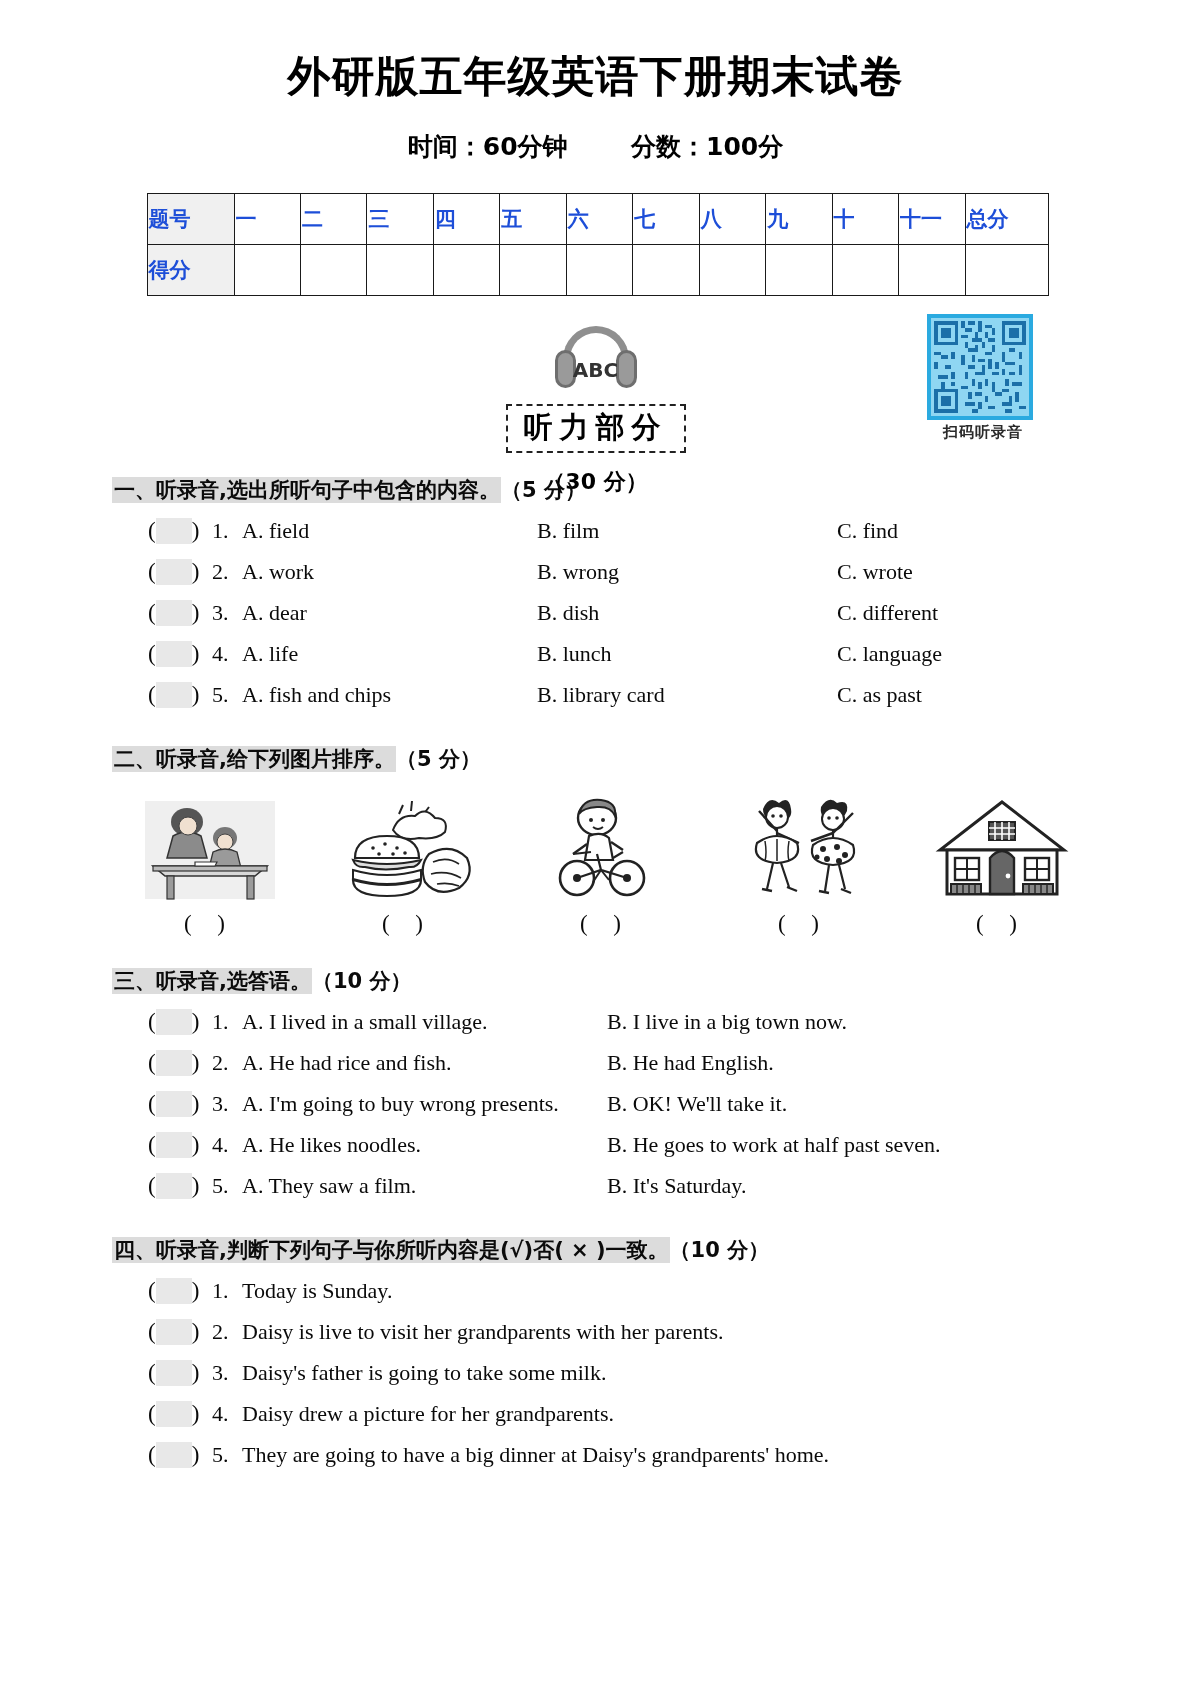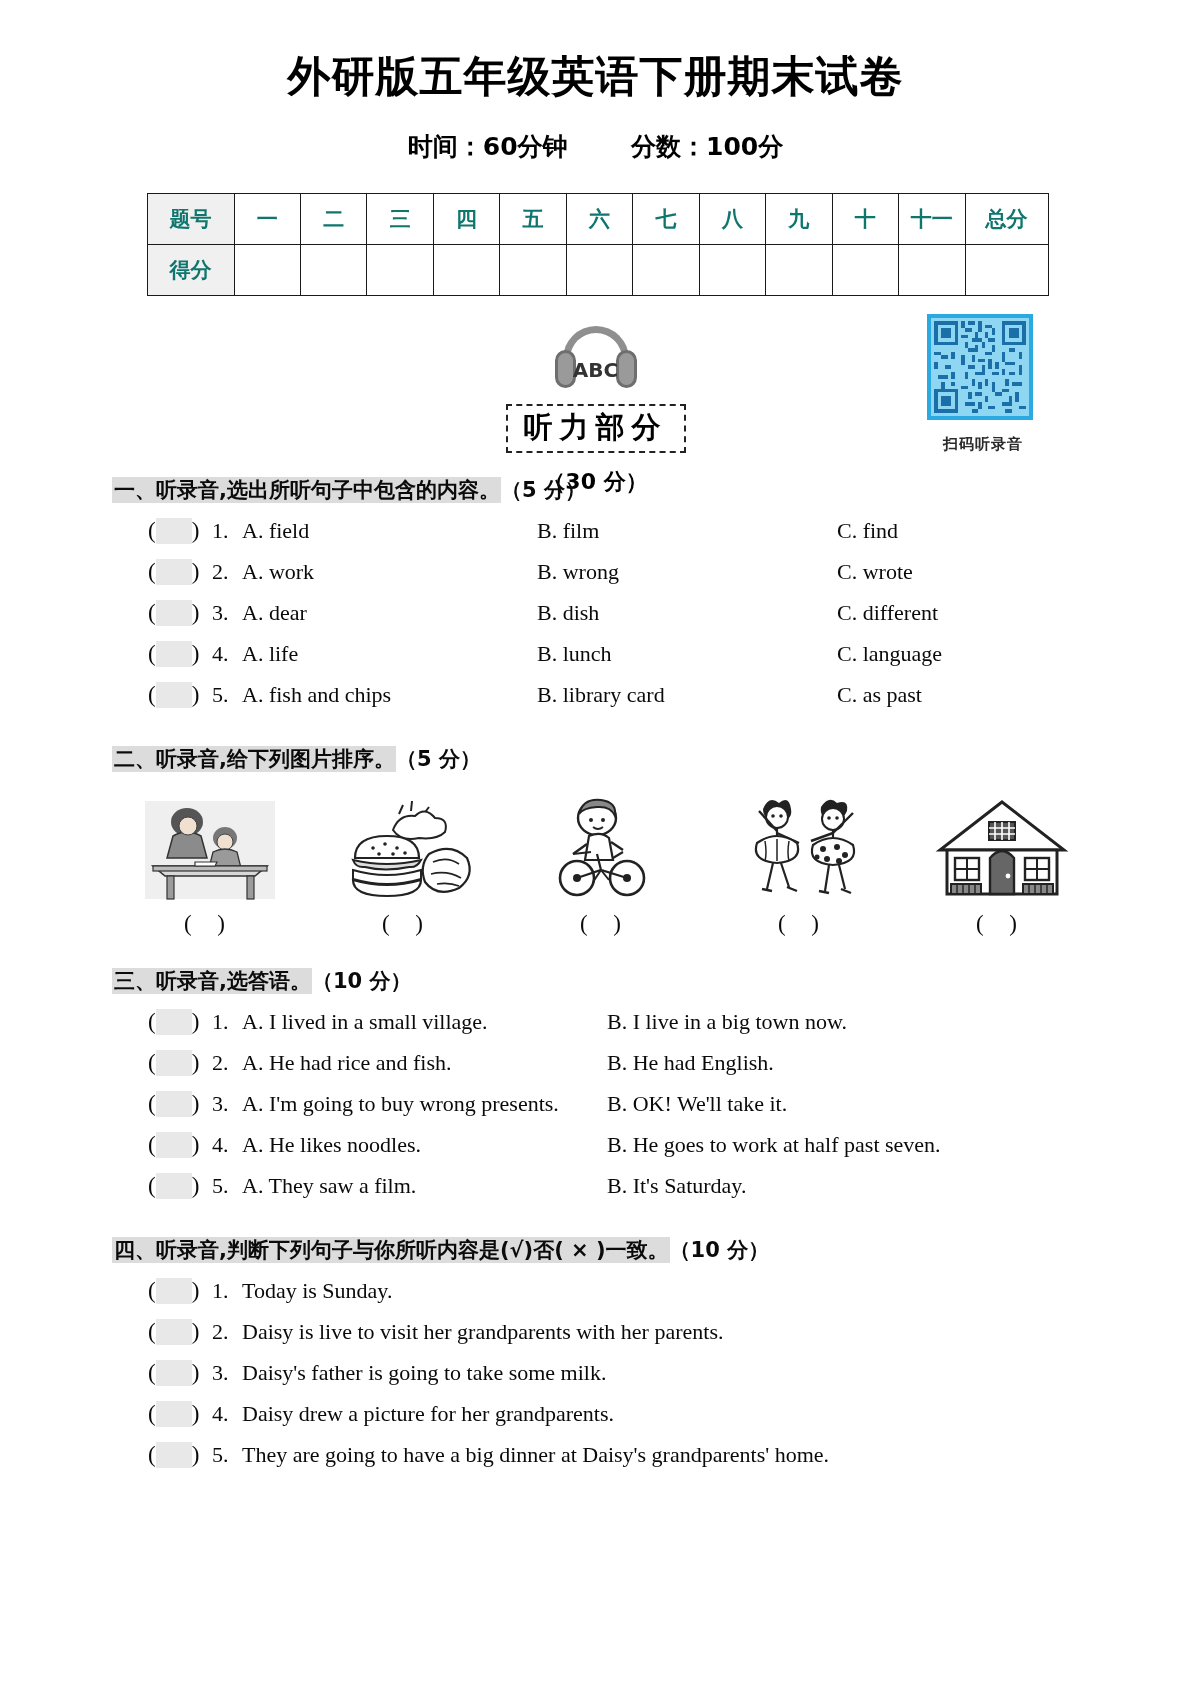--- a/index.html
+++ b/index.html
@@ -51,26 +51,26 @@
     padding-left: 4px;
   }
   table.score {
     border-collapse: collapse;
     width: 902px;
     table-layout: fixed;
   }
   table.score td {
     border: 1.6px solid #1a1a1a;
     height: 48px;
-    text-align: center;
+    text-align: left;
     vertical-align: middle;
     font-family: "DejaVu Sans", sans-serif;
     font-size: 21px;
     font-weight: bold;
-    color: #0f766e;
+    color: #1d4ed8;
   }
   table.score td.hdr {
     width: 84px;
     background: #f0f0f0;
     font-size: 21px;
   }
   table.score td.lastcol { width: 80px; }
 
   
   .banner {
@@ -152,21 +152,21 @@
     background: #2aaae0;
     padding: 4px;
     box-sizing: border-box;
     display: block;
   }
   .qr-caption {
     font-family: "DejaVu Sans", sans-serif;
     font-size: 15px;
     font-weight: bold;
     color: #2a2a2a;
-    margin-top: 15px;
+    margin-top: 3px;
     letter-spacing: 1px;
   }
 
   
   .content { padding: 0 0 0 0; }
   .sec-head {
     font-family: "DejaVu Sans", sans-serif;
     font-weight: bold;
     font-size: 21px;
     color: #0b0b0b;

